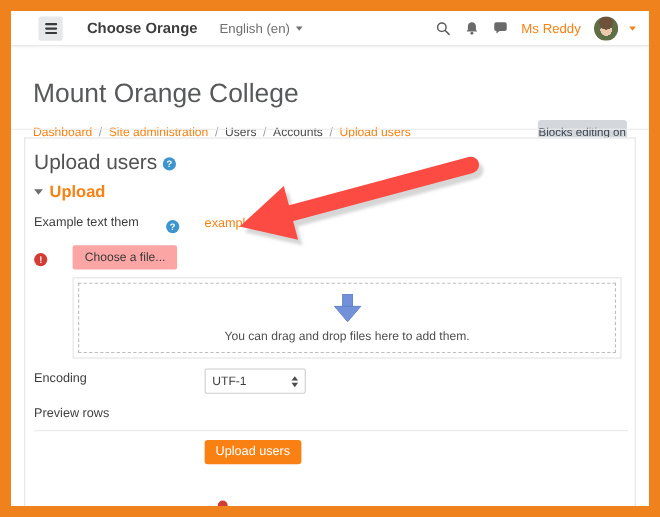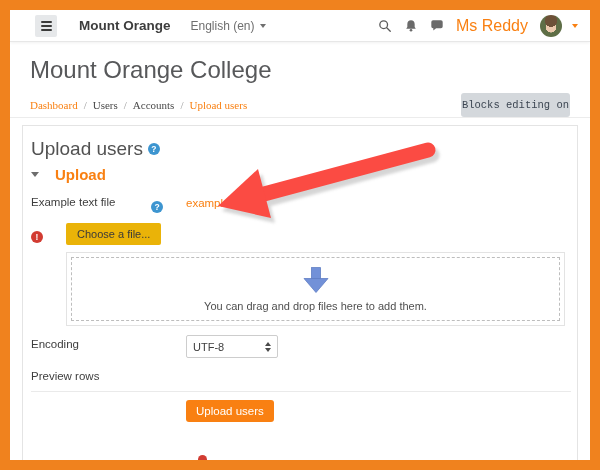--- a/index.html
+++ b/index.html
@@ -15,65 +15,65 @@
   .hamburger { width:22px; height:22px; background:#e6e8ea; border:none; border-radius:2px;
                display:flex; flex-direction:column; justify-content:center; align-items:center;
                gap:2px; cursor:pointer; flex:none; }
   .hamburger i { display:block; width:11px; height:2px; background:#3a3a3a; border-radius:1px; }
   .brand { margin-left:22px; font-size:13.5px; font-weight:600; color:#3d3d3d; }
   .lang { margin-left:20px; font-size:12px; color:#6f6f6f; display:flex; align-items:center; gap:5px; cursor:pointer;text-align:center; }
   .caret { width:0; height:0; border-left:3.5px solid transparent; border-right:3.5px solid transparent;
            border-top:4px solid currentColor; display:inline-block; }
   .nav-right { margin-left:auto; display:flex; align-items:center; gap:12px; }
   .nav-ic { display:inline-flex; align-items:center; cursor:pointer; }
-  .user-name { color:#f98012; font-size:16px; cursor:pointer; }
+  .user-name { color:#f98012; font-size:12px; cursor:pointer; }
   .avatar { width:22px; height:22px; border-radius:50%; cursor:pointer; flex:none;
             background:
               radial-gradient(circle at 50% 26%, #6d5138 0 31%, rgba(0,0,0,0) 32%),
               radial-gradient(circle at 50% 56%, #ecc9ad 0 31%, rgba(0,0,0,0) 32%),
               radial-gradient(circle at 50% 50%, #5e6e46 0 100%); }
   .user-caret { color:#f98012; margin-left:-2px; }
 
   
-  .page-header { position:absolute; top:32px; left:0; right:0; padding:14px 20px 0 20px; }
+  .page-header { position:absolute; top:48px; left:0; right:0; padding:14px 20px 0 20px; }
   h1 { margin:0; font-size:24px; font-weight:400; color:#57585a; }
   .crumb-row { display:flex; align-items:center; margin-top:9px; }
-  .breadcrumb { font-size:11px; display:flex; align-items:flex-end;font-family:Liberation Serif, serif; }
+  .breadcrumb { font-size:11px; display:flex; align-items:flex-end; }
   .crumb { white-space:nowrap; }
   .crumb:not(:last-child)::after { content:"/"; color:#9a9a9a; margin:0 6px; }
   .crumb.link { color:#f98012; cursor:pointer; }
   .crumb.plain { color:#4a4a4a; }
   .blocks-btn { margin-left:auto; background:#d4d8dc; color:#3c4652; font-size:10.5px;
                 padding:6px 1px; border:none; border-radius:3px; cursor:pointer;
-                font-family:Liberation Mono, monospace; }
+                font-family:Liberation Sans, sans-serif; }
   .divider { position:absolute; top:107px; left:0; right:0; border-top:1px solid #ececec; }
 
   
   .card { position:absolute; top:115px; left:12px; right:12px; bottom:0; background:#fff;
           border:1px solid #e4e4e4; border-bottom:none; padding:12px 6px 0 8px; overflow:hidden; }
   h2 { margin:0 0 6px 0; font-size:19px; font-weight:400; color:#525252;
        display:flex; align-items:center; gap:5px; }
   .help-icon { width:12px; height:12px; border-radius:50%; background:#3d95d0; color:#fff;
                font-size:8.5px; font-weight:bold; display:inline-flex; align-items:center;
                justify-content:center; line-height:1; flex:none; cursor:pointer; }
   .req-icon { width:12px; height:12px; border-radius:50%; background:#d23c32; color:#fff;
               font-size:8.5px; font-weight:bold; display:inline-flex; align-items:center;
               justify-content:center; line-height:1; flex:none; }
-  .section-head { display:flex; align-items:center; gap:16px; margin:0 0 10px 0; cursor:pointer; }
+  .section-head { display:flex; align-items:center; gap:6px; margin:0 0 10px 0; cursor:pointer; }
   .tri-down { width:0; height:0; border-left:4.5px solid transparent; border-right:4.5px solid transparent;
               border-top:5px solid #6d6d6d; }
   .section-title { color:#f98012; font-weight:bold; font-size:15px; }
 
   .frow { display:flex; align-items:flex-start; margin-bottom:9px; }
   .flabel { width:120px; flex:none; font-size:11.5px; color:#3e3e3e; padding-top:3px; }
   .ficon { width:35px; flex:none; padding-top:3px; }
   .fctrl { flex:1; min-width:0; padding-right:6px; }
   .file-link { color:#f98012; font-size:11.5px; text-decoration:none; display:inline-block; padding-top:3px; cursor:pointer; }
 
-  .choose-btn { background:#eab308; border:none; border-radius:2px; padding:5px 11px;
+  .choose-btn { background:#fca5a5; border:none; border-radius:2px; padding:5px 11px;
                 font-size:11px; color:#3a3a3a; cursor:pointer; font-family:inherit; }
   .filemanager { margin-top:7px; border:1px solid #e3e3e3; padding:4px; height:74px; background:#fff; }
   .dropzone { border:1px dashed #bdbdbd; height:100%; display:flex; flex-direction:column;
               align-items:center; justify-content:center; gap:6px; cursor:pointer; }
   .drop-text { font-size:11px; color:#4f4f4f; }
 
   .select-box { display:inline-flex; align-items:center; border:1px solid #cdcdcd; border-radius:2px;
                 height:23px; padding:0 6px; background:#fff; font-size:11px; color:#3e3e3e;
                 cursor:pointer; }
   .select-box .spinner { display:flex; flex-direction:column; gap:2px; margin-left:auto; padding-left:8px; }
@@ -99,21 +99,21 @@
 
 <div id="screen">
   <div class="frame">
 
     <div class="navbar">
       <button class="hamburger">
           <i></i>
           <i></i>
           <i></i>
         </button>
-      <span class="brand">Mount Orange</span>
+      <span class="brand">Choose Orange</span>
       <span class="lang">
         <span>English (en)</span>
         <span class="caret"></span>
       </span>
       <span class="nav-right">
         <span class="nav-ic">
           <svg width="14" height="14" viewBox="0 0 16 16">
               <circle cx="6.5" cy="6.5" r="4.4" fill="none" stroke="#5a5a5a" stroke-width="1.5"></circle>
               <line x1="10" y1="10" x2="14" y2="14" stroke="#5a5a5a" stroke-width="1.5" stroke-linecap="round"></line>
             </svg>
@@ -133,20 +133,21 @@
         <span class="avatar"></span>
         <span class="caret user-caret"></span>
       </span>
     </div>
 
     <div class="page-header">
       <h1>Mount Orange College</h1>
       <div class="crumb-row">
         <nav class="breadcrumb">
           <span class="crumb link">Dashboard</span>
+          <span class="crumb link">Site administration</span>
           <span class="crumb plain">Users</span>
           <span class="crumb plain">Accounts</span>
           <span class="crumb link">Upload users</span>
         </nav>
         <button class="blocks-btn">Blocks editing on</button>
       </div>
     </div>
     <div class="divider"></div>
 
     <div class="card">
@@ -154,21 +155,21 @@
         <span>Upload users</span>
         <span class="help-icon">?</span>
       </h2>
 
       <div class="section-head">
         <span class="tri-down"></span>
         <span class="section-title">Upload</span>
       </div>
 
       <div class="frow">
-        <span class="flabel">Example text file</span>
+        <span class="flabel">Example text them</span>
         <span class="ficon">
           <span class="help-icon">?</span>
         </span>
         <span class="fctrl">
           <a class="file-link">example.csv</a>
         </span>
       </div>
 
       <div class="frow">
         <span class="ficon">
@@ -189,21 +190,21 @@
           </div>
         </span>
       </div>
 
 
       <div class="frow">
         <span class="flabel">Encoding</span>
         <span class="ficon"></span>
         <span class="fctrl">
           <span class="select-box w-enc">
-            <span>UTF-8</span>
+            <span>UTF-1</span>
             <span class="spinner">
                 <span class="spin-up"></span>
                 <span class="spin-dn"></span>
               </span>
           </span>
         </span>
       </div>
 
       <div class="frow">
         <span class="flabel">Preview rows</span>

